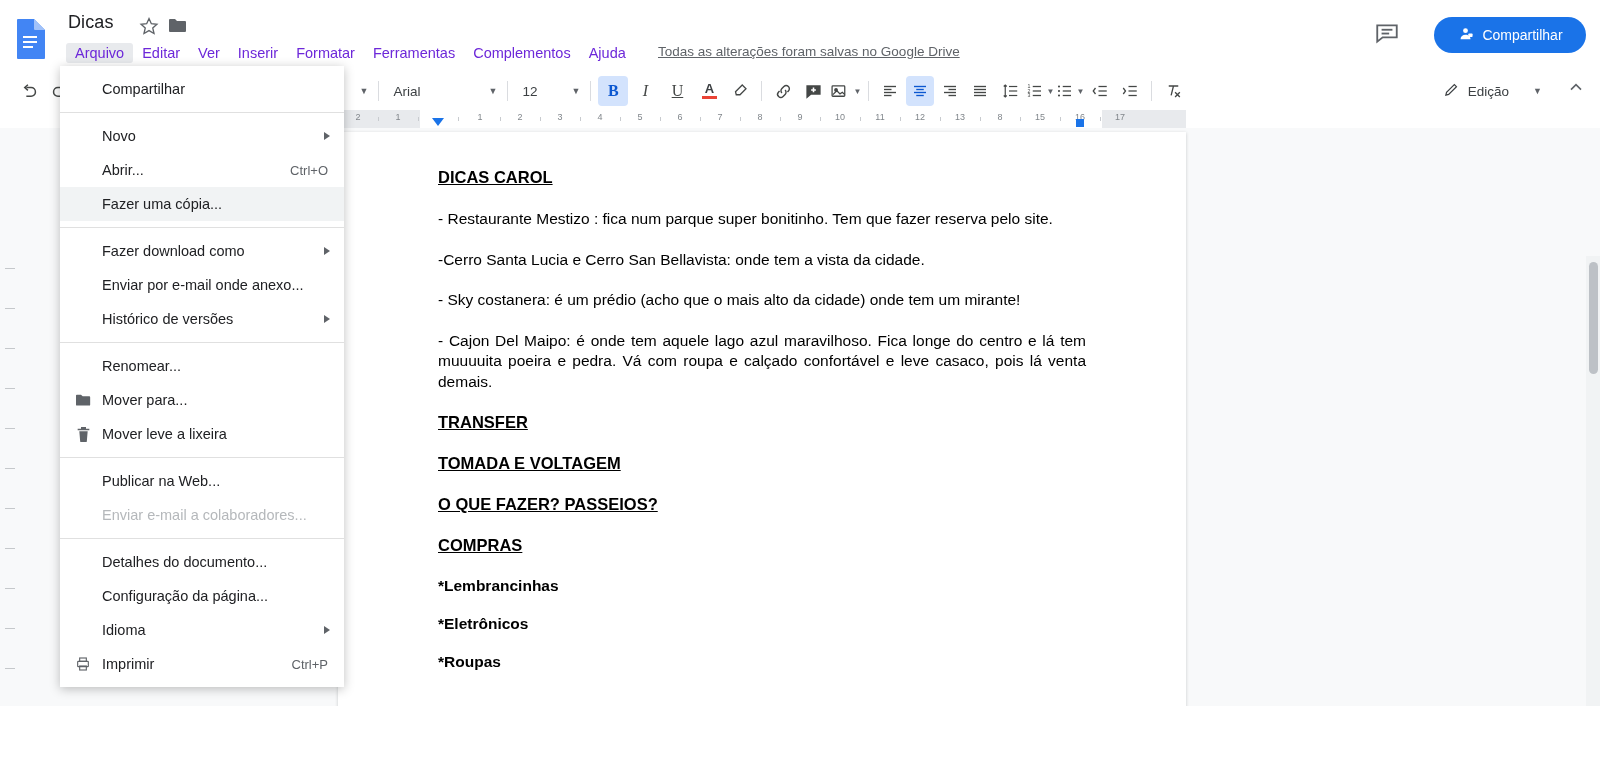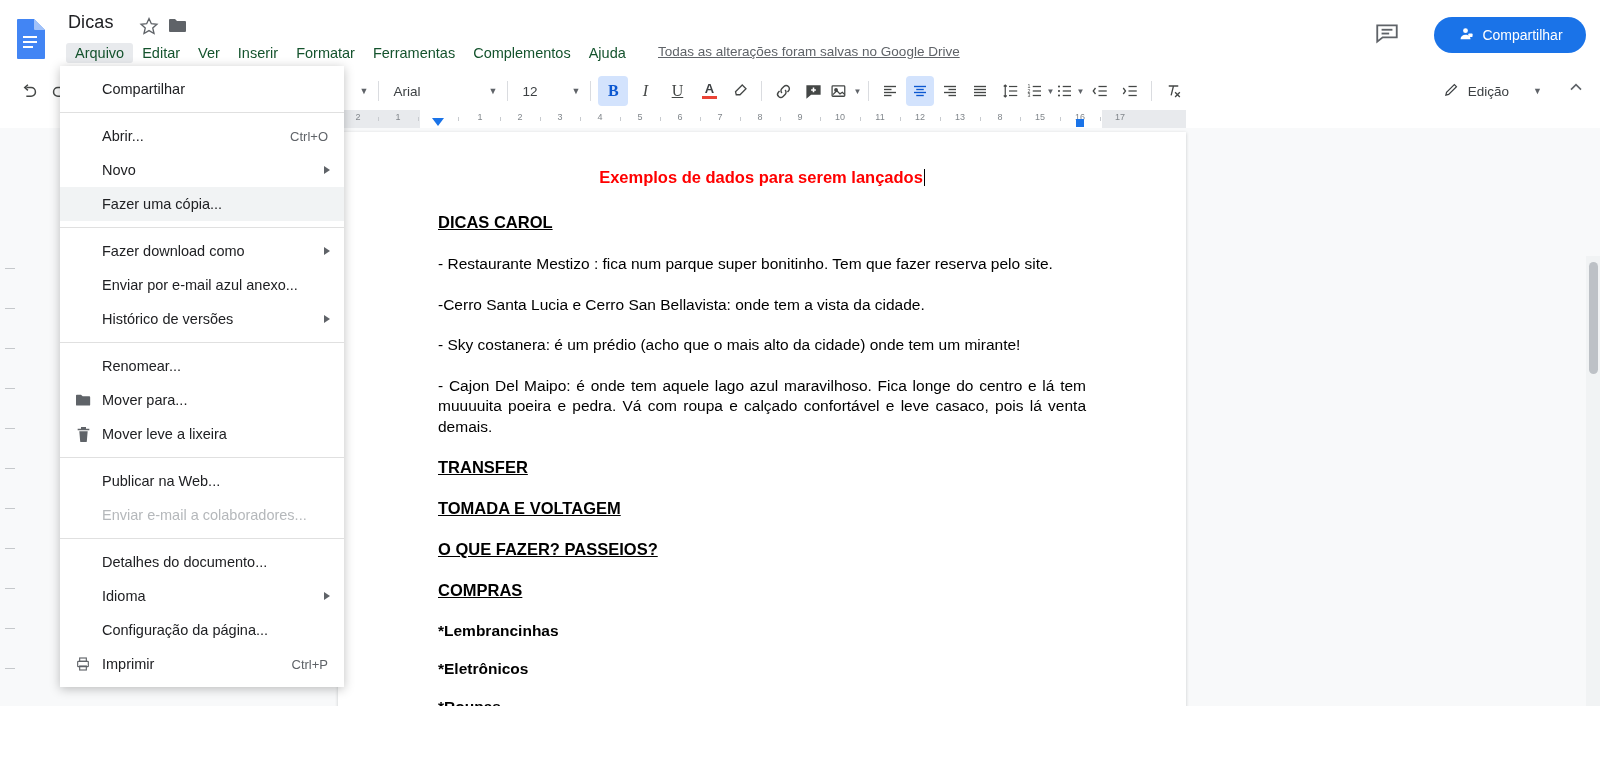--- a/index.html
+++ b/index.html
@@ -48,21 +48,21 @@
     width: 20px; height: 18px;
   }
   .menubar {
     position: absolute;
     left: 66px; top: 42px;
     height: 22px;
     display: flex;
     align-items: center;
     gap: 0px;
     font-size: 14.5px;
-    color: #14532d;
+    color: #6d28d9;
   }
   .menubar .mi {
     padding: 2px 9px;
     border-radius: 3px;
     cursor: default;
     white-space: nowrap;
   }
   .menubar .mi.active {
     background: #e8eaed;
   }
@@ -674,23 +674,20 @@
       <div class="indent-marker" style="left:94px"></div>
       <div class="tab-marker" style="left:738px"></div>
     </div>
   </div>
 
   <div class="canvas">
 
     <div class="page">
       <div class="page-body">
 
-        <p class="doc-h-center">
-          <span>Exemplos de dados para serem lançados</span><span class="doc-caret"></span>
-        </p>
 
         <p class="doc-head">DICAS CAROL</p>
         <p class="doc-p">- Restaurante Mestizo : fica num parque super bonitinho. Tem que fazer reserva pelo site.</p>
         <p class="doc-p">-Cerro Santa Lucia e Cerro San Bellavista: onde tem a vista da cidade.</p>
         <p class="doc-p">- Sky costanera: é um prédio (acho que o mais alto da cidade) onde tem um mirante!</p>
         <p class="doc-p">- Cajon Del Maipo: é onde tem aquele lago azul maravilhoso. Fica longe do centro e lá tem muuuuita poeira e pedra. Vá com roupa e calçado confortável e leve casaco, pois lá venta demais.</p>
         <p class="doc-head">TRANSFER</p>
         <p class="doc-head">TOMADA E VOLTAGEM</p>
         <p class="doc-head">O QUE FAZER? PASSEIOS?</p>
         <p class="doc-head">COMPRAS</p>
@@ -730,41 +727,41 @@
   </div>
 
   <div class="menu-panel">
 
     <div class="menu-row">
       <span>Compartilhar</span>
     </div>
     <div class="menu-div"></div>
 
     <div class="menu-row">
+      <span>Novo</span>
+      <span class="arrow"></span>
+    </div>
+
+    <div class="menu-row">
       <span>Abrir...</span>
       <span class="accel">Ctrl+O</span>
     </div>
 
-    <div class="menu-row">
-      <span>Novo</span>
-      <span class="arrow"></span>
-    </div>
-
     <div class="menu-row hl">
       <span>Fazer uma cópia...</span>
     </div>
     <div class="menu-div"></div>
 
     <div class="menu-row">
       <span>Fazer download como</span>
       <span class="arrow"></span>
     </div>
 
     <div class="menu-row">
-      <span>Enviar por e-mail azul anexo...</span>
+      <span>Enviar por e-mail onde anexo...</span>
     </div>
 
     <div class="menu-row">
       <span>Histórico de versões</span>
       <span class="arrow"></span>
     </div>
     <div class="menu-div"></div>
 
     <div class="menu-row">
       <span>Renomear...</span>
@@ -796,26 +793,26 @@
     <div class="menu-row disabled">
       <span>Enviar e-mail a colaboradores...</span>
     </div>
     <div class="menu-div"></div>
 
     <div class="menu-row">
       <span>Detalhes do documento...</span>
     </div>
 
     <div class="menu-row">
+      <span>Configuração da página...</span>
+    </div>
+
+    <div class="menu-row">
       <span>Idioma</span>
       <span class="arrow"></span>
-    </div>
-
-    <div class="menu-row">
-      <span>Configuração da página...</span>
     </div>
 
     <div class="menu-row">
       <span class="licon">
         <svg width="16" height="16" viewBox="0 0 24 24" fill="none" stroke="#5f6368" stroke-width="1.7">
           <rect x="7" y="3" width="10" height="5"></rect>
             <rect x="4" y="8" width="16" height="8" rx="1"></rect>
             <rect x="7" y="15" width="10" height="6"></rect>
         </svg>
       </span>

